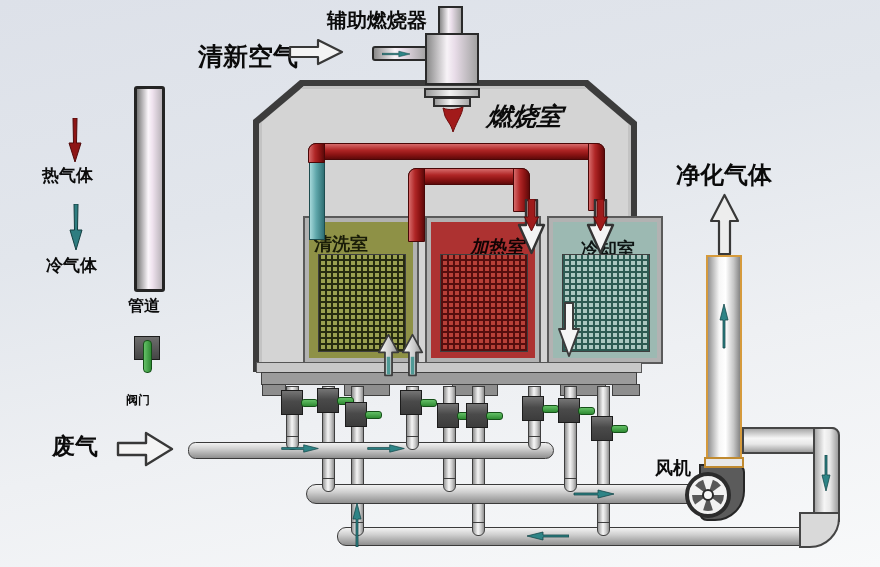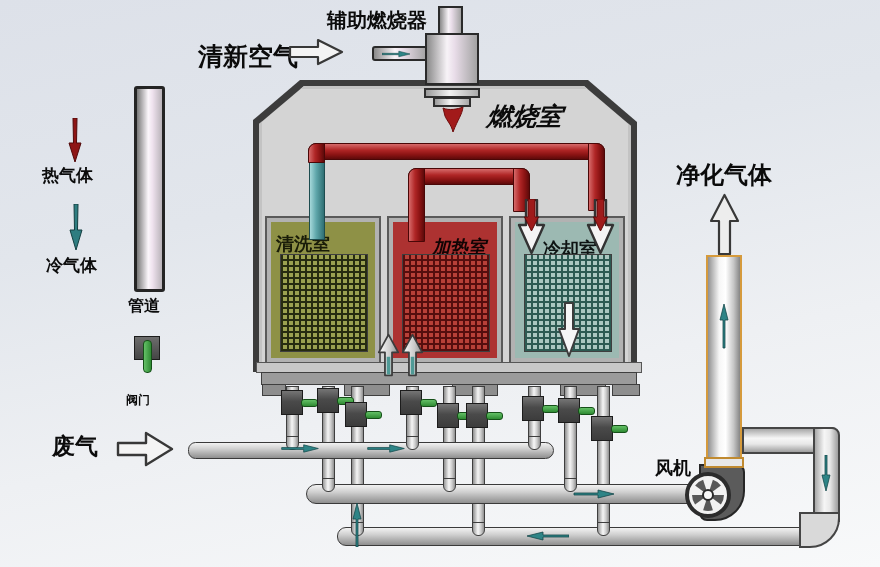--- a/index.html
+++ b/index.html
@@ -26,21 +26,21 @@
   .valve-handle{position:absolute;width:17px;height:8px;
     background:linear-gradient(180deg,#63c066,#2f8b33);
     border:1px solid #155018;border-radius:3px;box-sizing:border-box;z-index:7;}
   .redpipe-h{position:absolute;height:17px;
     background:linear-gradient(180deg,#d66a6a,#b02626 40%,#8c1414 70%,#5e0a0a);
     border:1px solid #4a0707;box-sizing:border-box;}
   .redpipe-v{position:absolute;width:17px;
     background:linear-gradient(90deg,#d66a6a,#b02626 40%,#8c1414 70%,#5e0a0a);
     border:1px solid #4a0707;box-sizing:border-box;}
   .chamber{position:absolute;width:112px;height:144px;border:4px solid #b2b2b2;
-    box-shadow:0 0 0 2px #5a5a5a;box-sizing:border-box;z-index:2;}
+    box-shadow:0 0 0 2px #5a5a5a;box-sizing:border-box;z-index:2;margin-left:38px;}
   .media{position:absolute;left:9px;top:32px;width:86px;height:96px;border:1px solid #3f3f3f;}
   .chamber-label{position:absolute;font-weight:bold;font-size:18px;white-space:nowrap;}
   .metal{background:linear-gradient(90deg,#8a8a8a,#f7f3f7 40%,#e9dde9 55%,#a3a3a3);
     border:2px solid #2a2a2a;box-sizing:border-box;position:absolute;}
   .duct{position:absolute;border:2px solid #454545;box-sizing:border-box;z-index:4;}
   .foot{position:absolute;height:12px;background:#8e8e8e;border:1px solid #3f3f3f;box-sizing:border-box;}
   svg{display:block;}
 </style>
 </head>
 <body>

